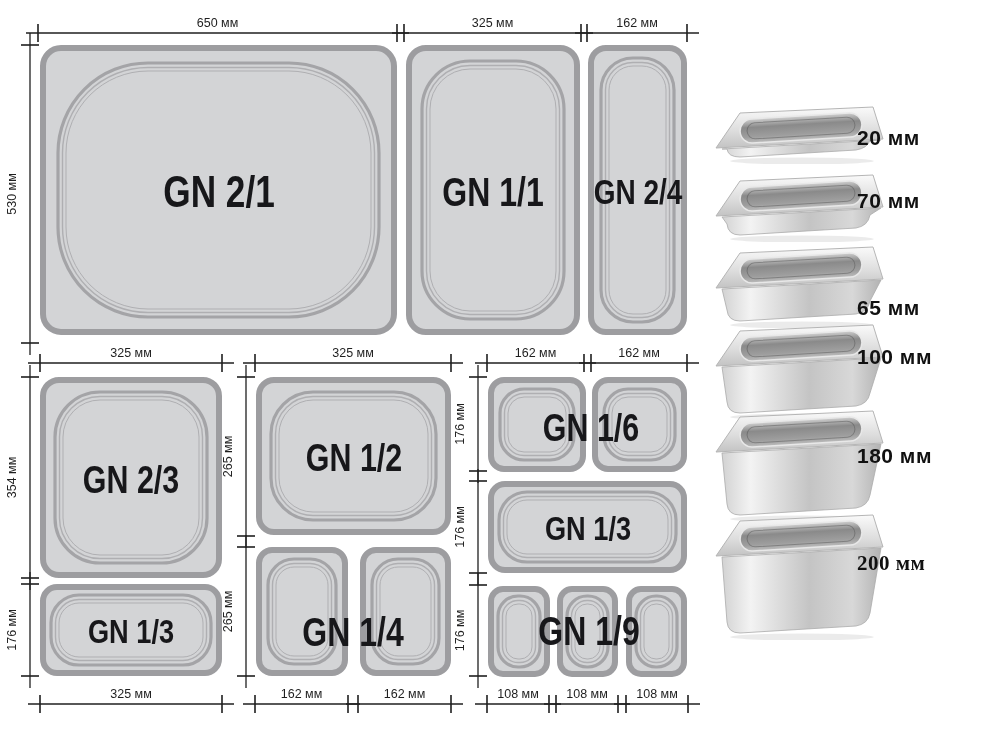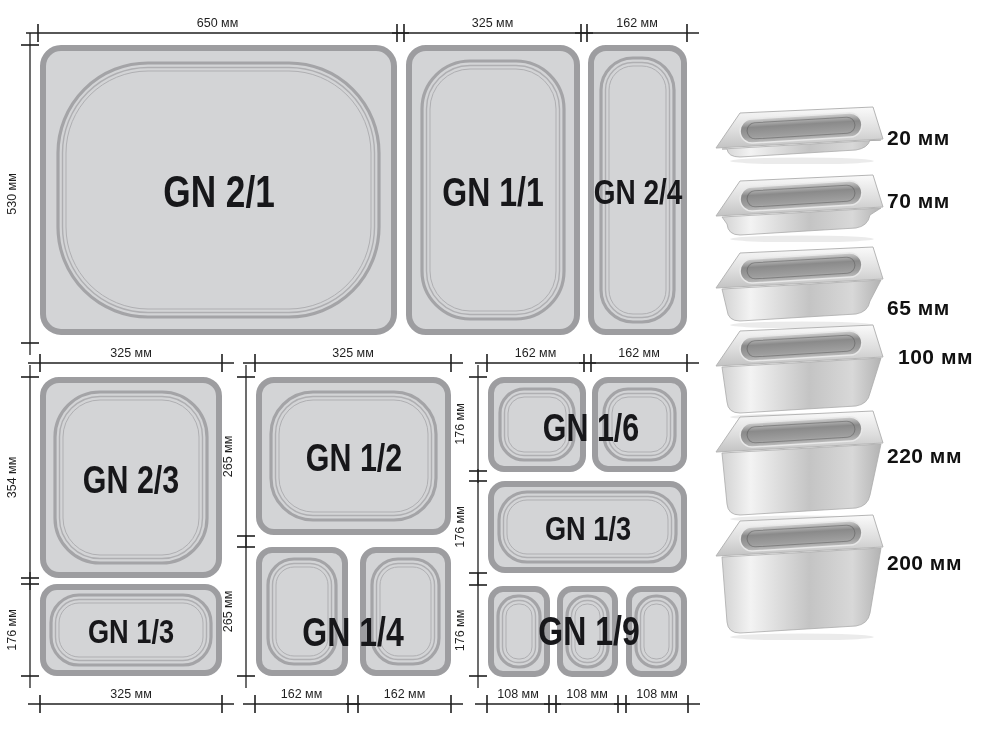--- a/index.html
+++ b/index.html
@@ -6,21 +6,21 @@
   .stage{
     position:relative;
     width:998px;height:734px;
     background:#ffffff;
     overflow:hidden;
     font-family:"Liberation Sans", sans-serif;
   }
   #diagram-svg{position:absolute;left:0;top:0;}
   .photo{position:absolute;left:710px;}
   .depth-label{
-    position:absolute;left:887px;width:97px;height:28px;line-height:28px;
+    position:absolute;left:857px;width:97px;height:28px;line-height:28px;
     font-size:21px;font-weight:bold;color:#111;letter-spacing:0.5px;
     text-align:left;white-space:nowrap;
   }
 </style>
 </head>
 <body>
 
 <div class="stage">
   <svg id="diagram-svg" width="998" height="734" viewBox="0 0 998 734">
       <g>
@@ -405,17 +405,17 @@
   <path d="M 12 45 L 17 110 Q 18 121 30 121 L 146 114 Q 158 112 160 101 L 171 36 Z" fill="url(#gB5)" stroke="#ababab" stroke-width="0.8"></path>
   <path d="M 6 44 L 30 9 L 163 3 L 173 35 Z" fill="url(#gF5)" stroke="#b5b5b5" stroke-width="1"></path>
   <rect x="30" y="12" width="122" height="24" rx="12" transform="rotate(-3.5 91 24)" fill="url(#gO5)" stroke="#e8e8e8" stroke-width="1.5"></rect>
   <rect x="37" y="16" width="108" height="16" rx="8" transform="rotate(-3.5 91 24)" fill="none" stroke="rgba(80,80,80,0.45)" stroke-width="1"></rect>
 </svg></div>
     </div>
   <div id="depth-labels">
       <div class="depth-label" style="top: 124px;">20 мм</div>
       <div class="depth-label" style="top: 187px;">70 мм</div>
       <div class="depth-label" style="top: 263px; margin-top: 31px;">65 мм</div>
-      <div class="depth-label" style="top: 343px; text-align: center;">100 мм</div>
-      <div class="depth-label" style="top: 442px;">220 мм</div>
-      <div class="depth-label" style="top: 549px;">200 мм</div>
+      <div class="depth-label" style="top: 343px;">100 мм</div>
+      <div class="depth-label" style="top: 442px;">180 мм</div>
+      <div class="depth-label" style="top: 549px; font-family: Liberation Serif, serif;">200 мм</div>
     </div>
 </div>
 
 </body></html>

